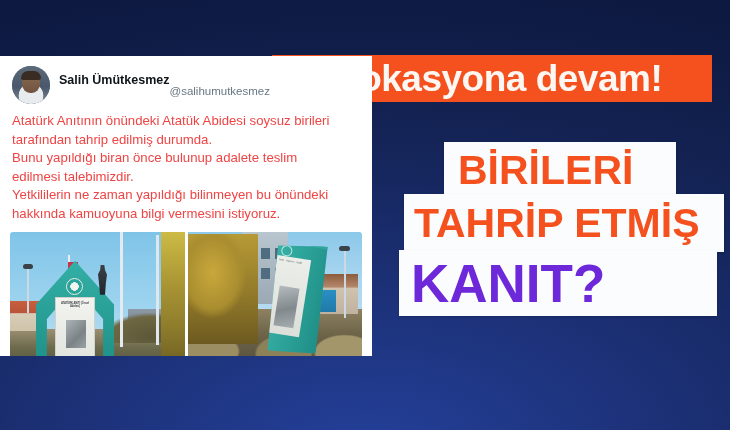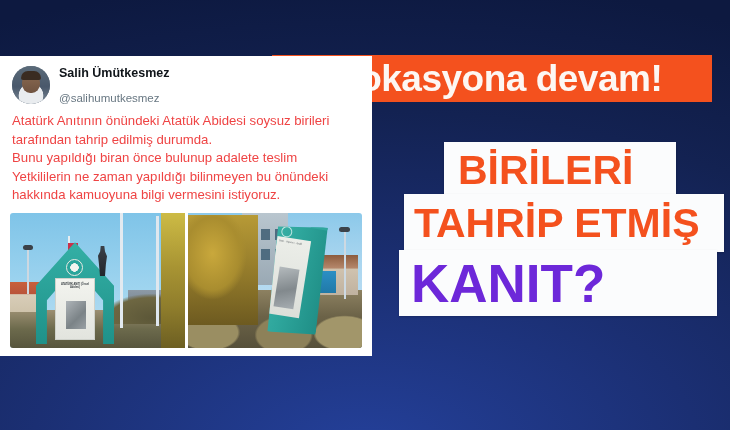--- a/index.html
+++ b/index.html
@@ -100,21 +100,21 @@
       linear-gradient(180deg,#5b6b79 0%,#49586b 55%,#7b8794 100%);
   }
   #avatar .av-face { position:absolute; left:10px; top:7px; width:18px; height:20px;
     border-radius: 48% 48% 45% 45%;
     background: linear-gradient(180deg,#8a6a51 0%,#6f5340 100%);
   }
   #avatar .av-hair { position:absolute; left:9px; top:5px; width:20px; height:9px;
     border-radius: 10px 10px 3px 3px;
     background:#3a2c22;
   }
-  #tweet-names { display: flex; flex-direction: column; justify-content: center; line-height: 1.12; }
+  #tweet-names { display: flex; flex-direction: row; justify-content: center; line-height: 1.12; }
   #tweet-name { font-size: 12.5px; font-weight: bold; color: #0f1419; }
   #tweet-handle { font-size: 11.5px; color: #687782; margin-top: 12px; }
 
   #tweet-body {
     margin-top: 7px;
     font-size: 13.2px;
     line-height: 1.41;
     color: #ef4444;
     padding-left: 2px;
   }
@@ -283,20 +283,21 @@
       <div id="tweet-names">
         <div id="tweet-name">Salih Ümütkesmez</div>
         <div id="tweet-handle">@salihumutkesmez</div>
       </div>
     </div>
 
     <div id="tweet-body">
       <div>Atatürk Anıtının önündeki Atatük Abidesi soysuz birileri</div>
       <div>tarafından tahrip edilmiş durumda.</div>
       <div>Bunu yapıldığı biran önce bulunup adalete teslim</div>
+      <div>edilmesi talebimizdir.</div>
       <div>Yetkililerin ne zaman yapıldığı bilinmeyen bu önündeki</div>
       <div>hakkında kamuoyuna bilgi vermesini istiyoruz.</div>
     </div>
 
     <div id="tweet-photos">
 
       <div class="photo" id="photo-left">
         <div class="ground"></div>
         <div class="bldg"></div>
         <div class="bldg2"></div>

